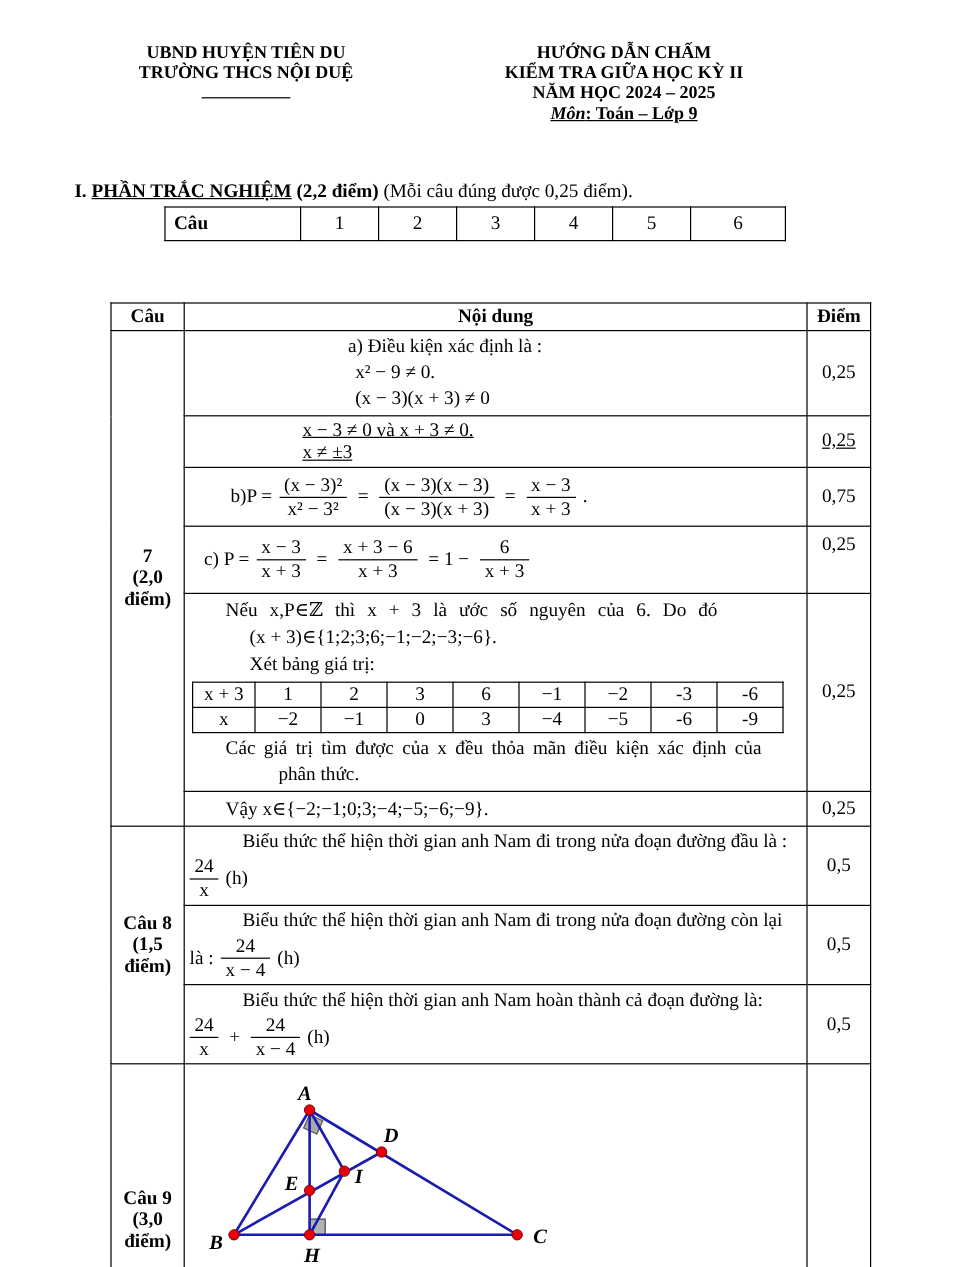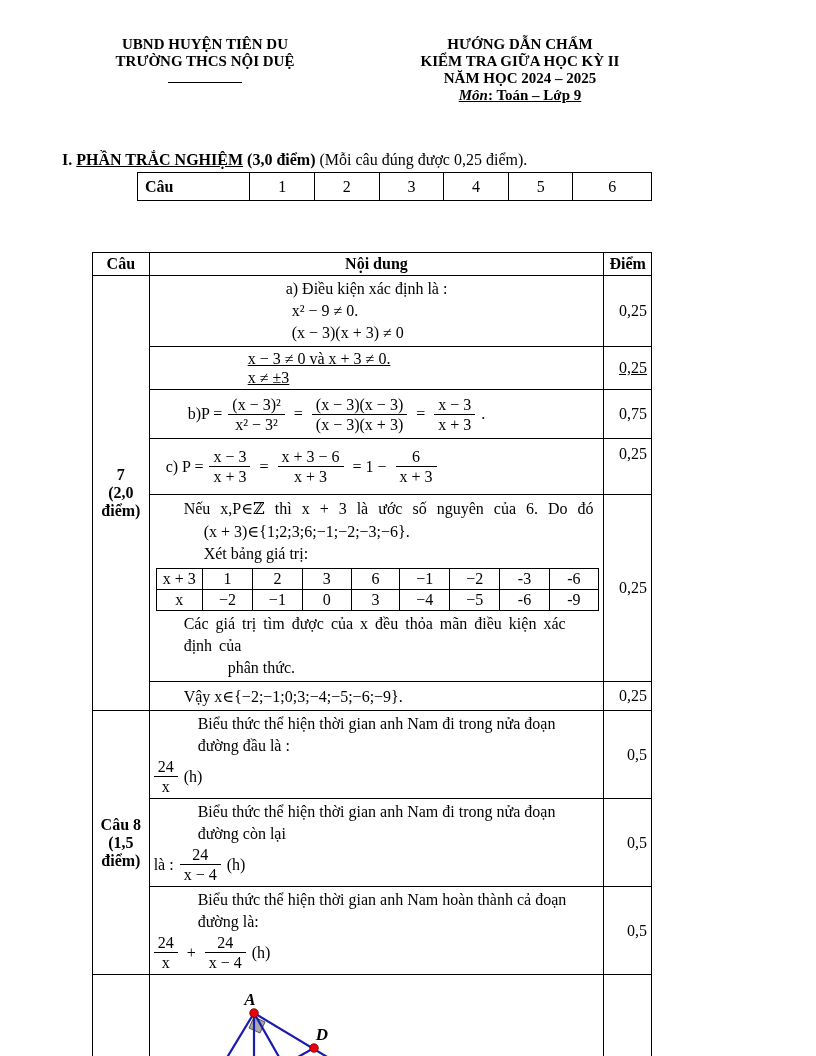--- a/index.html
+++ b/index.html
@@ -1,18 +1,18 @@
 <!DOCTYPE html>
 <html><head>
 <meta charset="utf-8">
 <style>
   * { box-sizing: border-box; }
   html,body { margin:0; padding:0; background:#ffffff; }
   body { width:816px; height:1056px; font-family:"Liberation Serif","DejaVu Serif","DejaVu Sans",serif; color:#000; }
-  .page { position:relative; width:652px; height:1056px; overflow:hidden; background:#fff; }
+  .page { position:relative; width:816px; height:1056px; overflow:hidden; background:#fff; }
 
   
   .hdr-left { position:absolute; top:36px; left:55px; width:300px; text-align:center;
               font-weight:bold; font-size:15px; line-height:17px; }
   .hdr-left .rule { display:inline-block; width:74px; border-bottom:1.5px solid #000; height:5px; }
   .hdr-right { position:absolute; top:36px; left:360px; width:320px; text-align:center;
                font-weight:bold; font-size:15px; line-height:17px; }
   .hdr-right .mon-line { text-decoration:underline; }
   .italic { font-style:italic; }
 
@@ -29,21 +29,21 @@
   .mcq td.ans { width:65px; }
   .mcq td.ans-last { width:79px; }
 
   
   .main { position:absolute; top:252px; left:92px; border-collapse:collapse; table-layout:fixed; }
   .main td { border:1.2px solid #000; font-size:16px; vertical-align:middle; padding:2px 4px; }
   .w-cau { width:61px; } .w-nd { width:519px; } .w-diem { width:53px; }
   .main td.hcell { font-weight:bold; text-align:center; height:23px; padding:0; }
   .main td.qlabel { font-weight:bold; text-align:center; line-height:18px; }
   .main td.qlabel.vbottom { vertical-align:bottom; padding-bottom:22px; }
-  .main td.score { text-align:right; }
+  .main td.score { text-align:center; }
   .main td.score.vtop { vertical-align:top; padding-top:6px; }
   tr.rh69 { height:69px; } tr.rh38 { height:38px;text-decoration:underline; } tr.rh49 { height:49px; }
   tr.rh56 { height:56px; } tr.rh149 { height:149px; } tr.rh29 { height:29px; }
   tr.rh64 { height:64px; } tr.rh62 { height:62px; } tr.rh176 { height:176px; }
 
   .ind88 { padding-left:88px; }
   .ind94 { padding-left:94px; }
   .ind34 { padding-left:34px; }
   .ind12 { padding-left:12px; }
   .ind30 { padding-left:30px; }
@@ -76,21 +76,21 @@
     <span class="rule"></span>
   </div>
   <div class="hdr-right">
     <div>HƯỚNG DẪN CHẤM</div>
     <div>KIỂM TRA GIỮA HỌC KỲ II</div>
     <div>NĂM HỌC 2024 – 2025</div>
     <div class="mon-line"><span class="italic">Môn</span><span>: Toán – Lớp 9</span></div>
   </div>
 
   <div class="sec1-heading">
-    <span class="sec-bold">I. </span><span class="sec-underline">PHẦN TRẮC NGHIỆM</span><span class="sec-bold"> (3,0 điểm) </span><span>(Mỗi câu đúng được 0,25 điểm).</span>
+    <span class="sec-bold">I. </span><span class="sec-underline">PHẦN TRẮC NGHIỆM</span><span class="sec-bold"> (2,2 điểm) </span><span>(Mỗi câu đúng được 0,25 điểm).</span>
   </div>
 
   <table class="mcq">
     <tbody>
         <tr>
       <td class="lbl">Câu</td>
       <td class="ans">1</td>
       <td class="ans">2</td>
       <td class="ans">3</td>
       <td class="ans">4</td>

